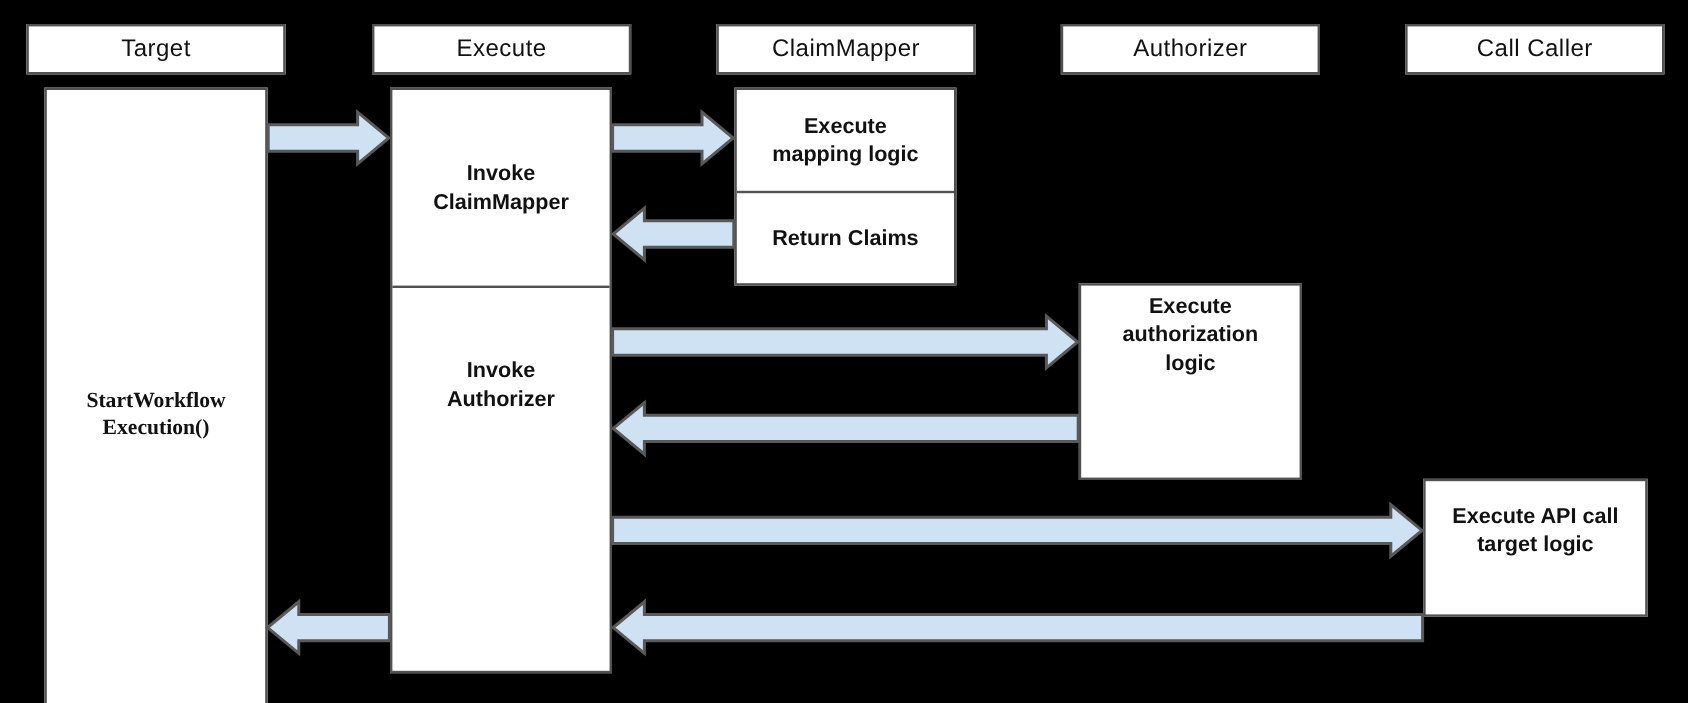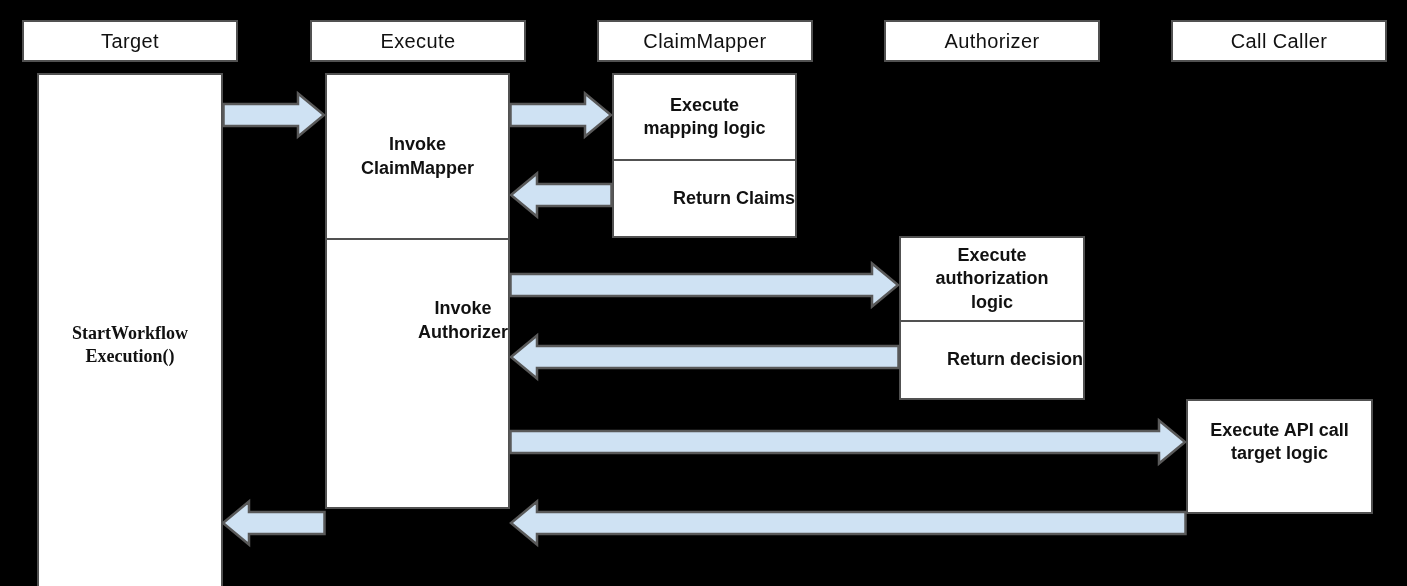--- a/index.html
+++ b/index.html
@@ -42,25 +42,25 @@
     display:flex;flex-direction:column;
   }
   .cell{
     box-sizing:border-box;
     display:flex;align-items:center;justify-content:center;
     text-align:center;
     font-size:18px;font-weight:700;line-height:1.3;
     color:var(--text);
     flex:1 1 auto;
   }
-  .cell + .cell{border-top:2.5px solid var(--box-border);justify-content:flex-end;}
+  .cell + .cell{border-top:2.5px solid var(--box-border);}
   .cell span{white-space:pre-line;}
 
   .st-caller{left:37px;top:73px;width:186px;height:544px;font-family:Liberation Serif, serif;}
-  .st-frontend{left:325px;top:73px;width:185px;height:436px;}
+  .st-frontend{left:325px;top:73px;width:185px;height:488px;}
   .st-claimmapper{left:612px;top:73px;width:185px;height:165px;}
   .st-authorizer{left:899px;top:236px;width:186px;height:164px;}
   .st-calltarget{left:1186px;top:399px;width:187px;height:115px;}
 
   .h163{flex:0 0 163px;}
   .h84{flex:0 0 84px;}
   .h82{flex:0 0 82px;}
 
   svg.arrow{position:absolute;display:block;overflow:visible;}
   svg.arrow polygon{
@@ -118,23 +118,20 @@
       <span>Return Claims</span>
     </div>
   </div>
 
   <div class="stack st-authorizer">
     <div class="cell h82">
       <span>Execute
 authorization
 logic</span>
     </div>
-    <div class="cell">
-      <span>Return decision</span>
-    </div>
   </div>
 
   <div class="stack st-calltarget">
     <div class="cell h82">
       <span>Execute API call
 target logic</span>
     </div>
   </div>
 
   <svg class="arrow" width="104" height="46" style="left:222px;top:92px;" viewBox="0 0 104 46">

